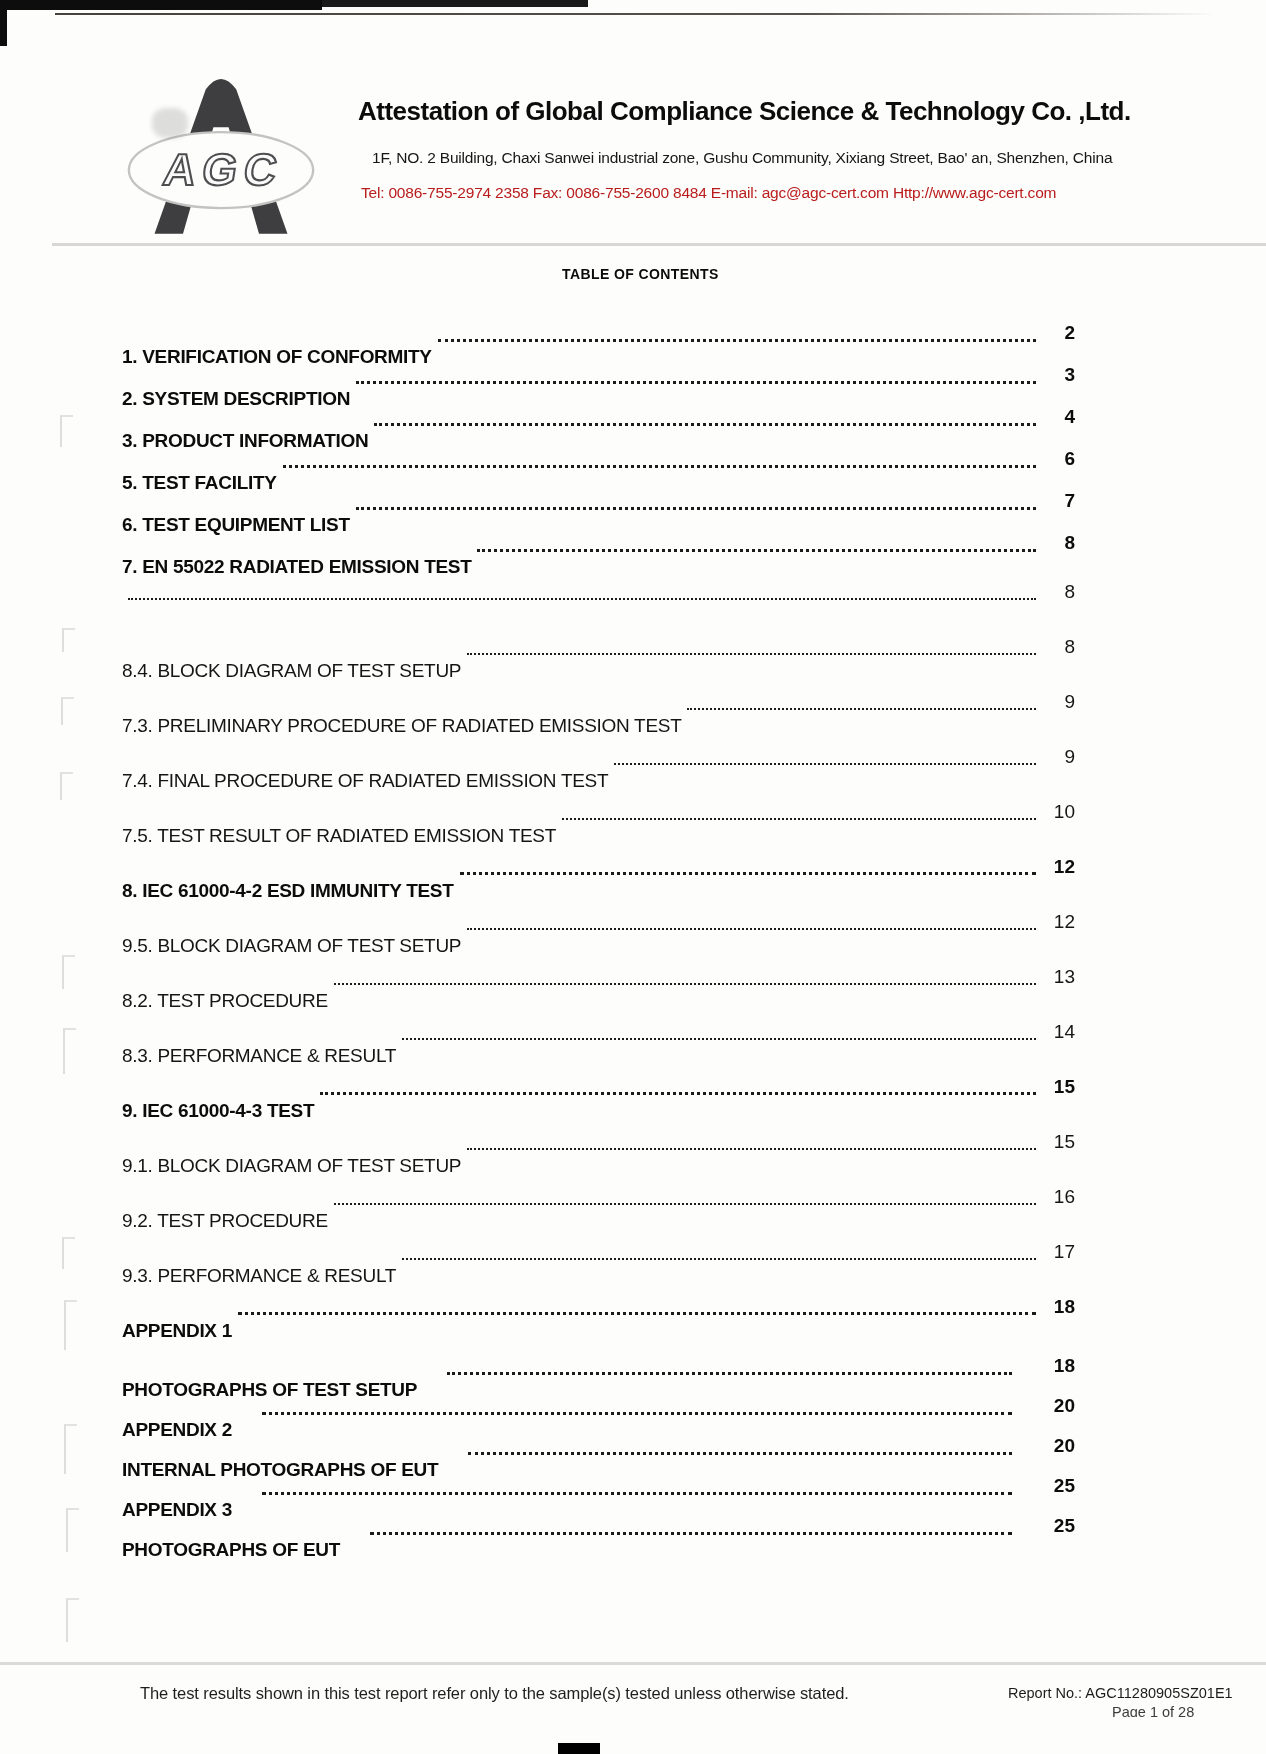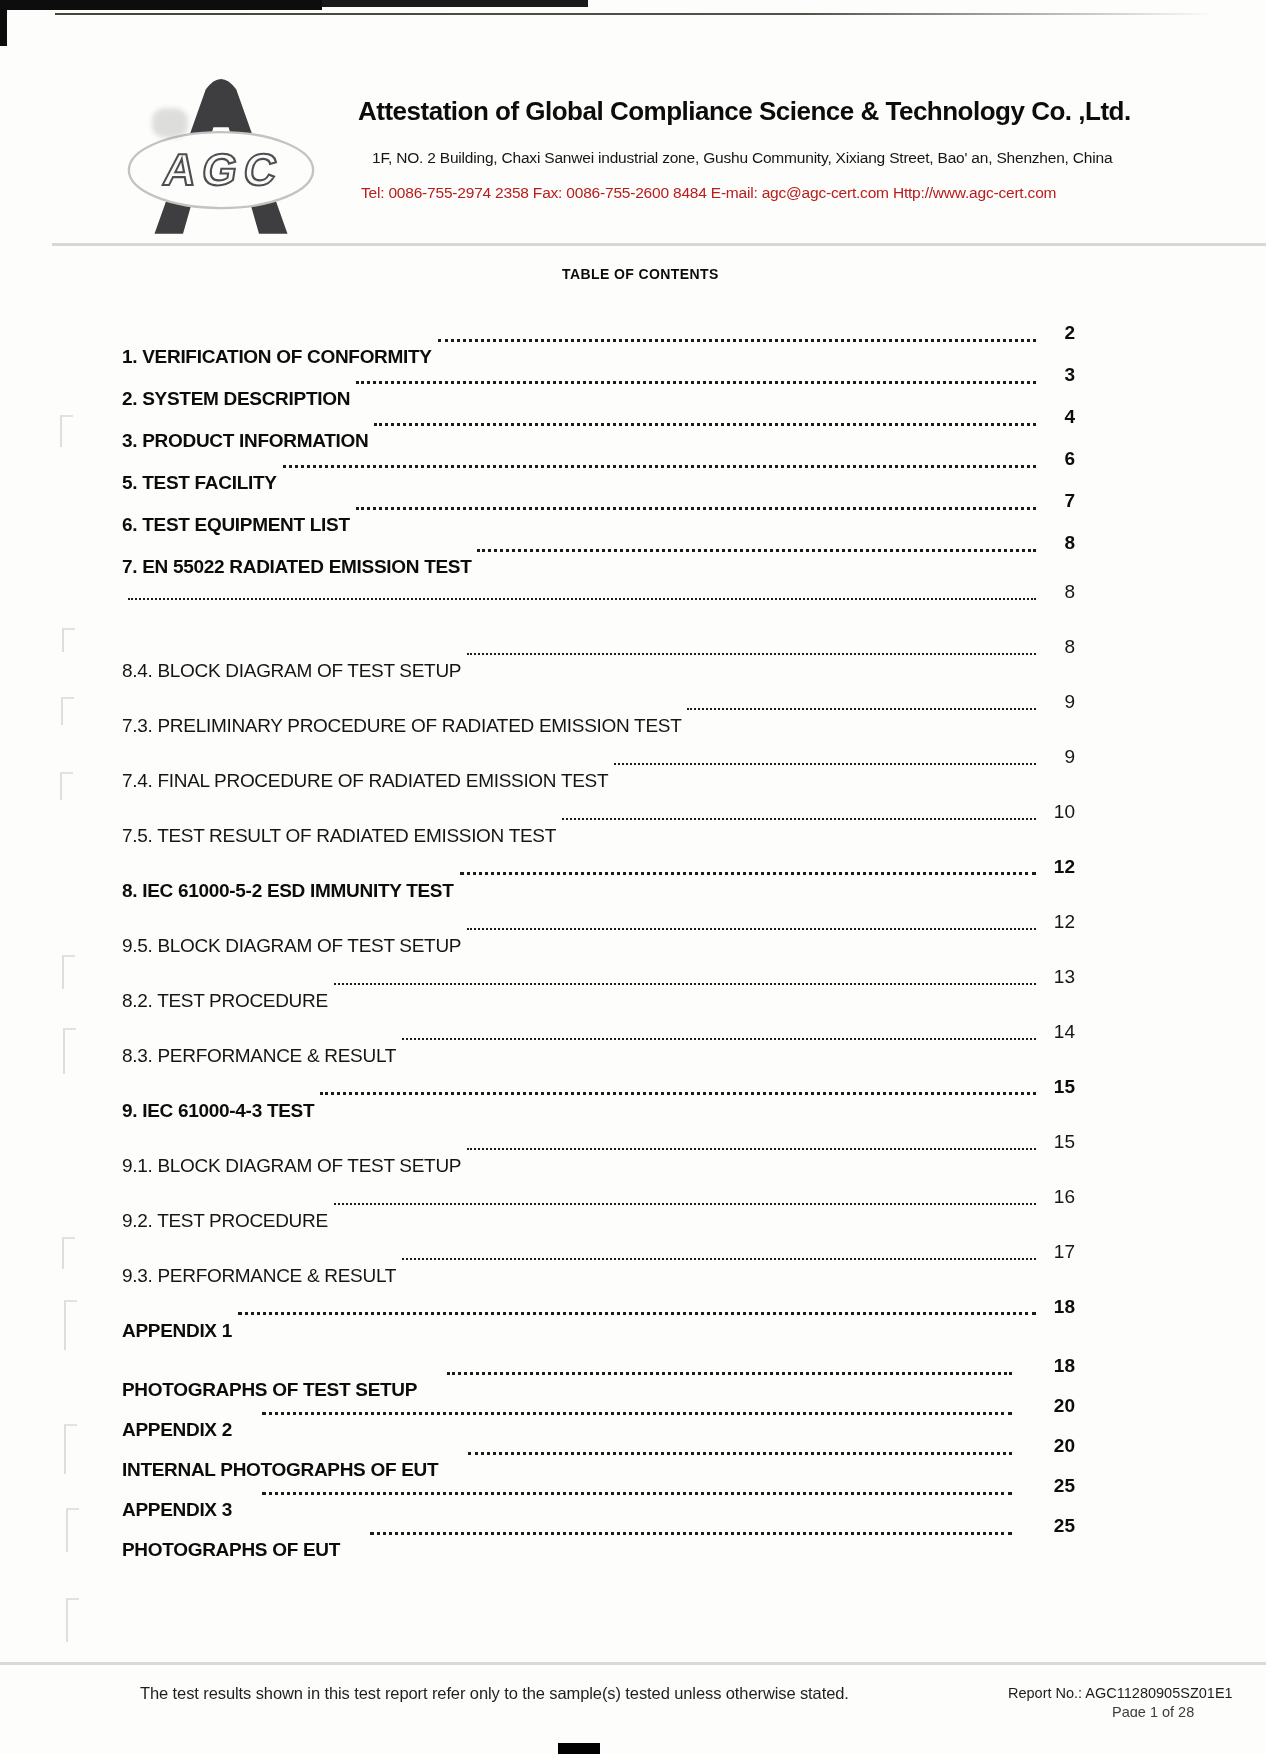--- a/index.html
+++ b/index.html
@@ -151,21 +151,21 @@
       <span class="lbl">7.4. FINAL PROCEDURE OF RADIATED EMISSION TEST</span>
       <span class="dots"></span>
       <span class="pg">9</span>
     </div>
       <div class="toc-row kind-sub">
       <span class="lbl">7.5. TEST RESULT OF RADIATED EMISSION TEST</span>
       <span class="dots"></span>
       <span class="pg">10</span>
     </div>
       <div class="toc-row kind-chapter">
-      <span class="lbl">8. IEC 61000-5-2 ESD IMMUNITY TEST</span>
+      <span class="lbl">8. IEC 61000-4-2 ESD IMMUNITY TEST</span>
       <span class="dots"></span>
       <span class="pg">12</span>
     </div>
       <div class="toc-row kind-sub">
       <span class="lbl">9.5. BLOCK DIAGRAM OF TEST SETUP</span>
       <span class="dots"></span>
       <span class="pg">12</span>
     </div>
       <div class="toc-row kind-sub">
       <span class="lbl">8.2. TEST PROCEDURE</span>

